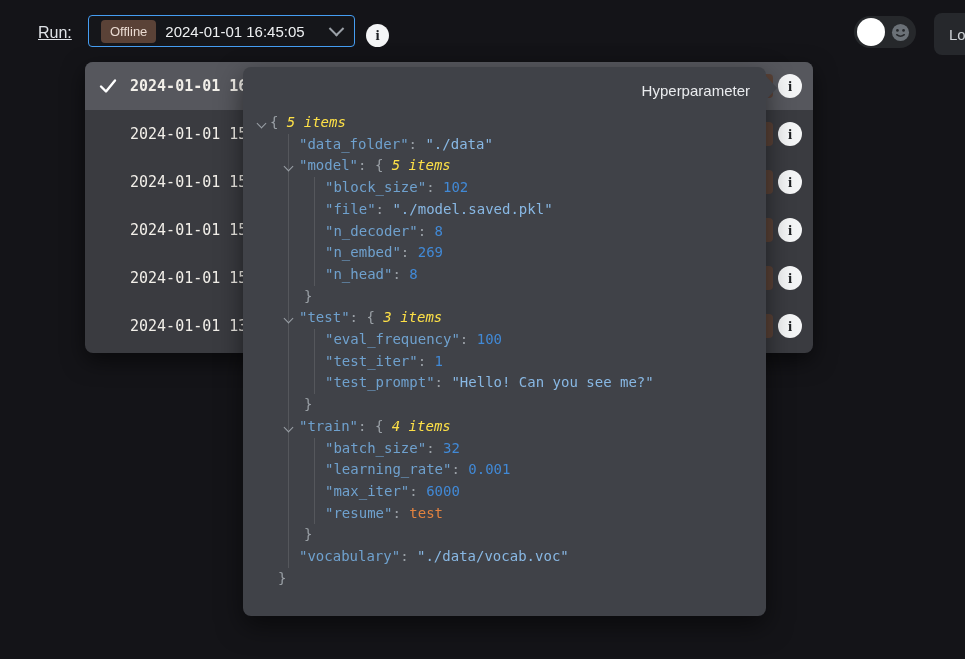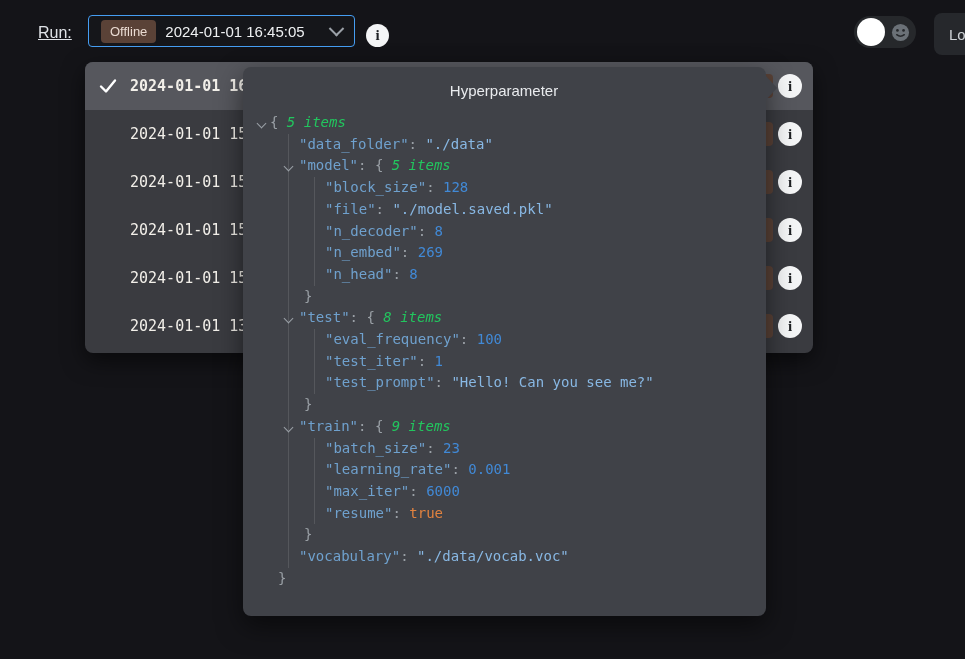--- a/index.html
+++ b/index.html
@@ -41,37 +41,37 @@
   .row-label{margin-left:45px;white-space:nowrap;}
   .row-badge{position:absolute;right:40px;top:12px;width:60px;height:24px;background:#5a4237;border-radius:4px;}
   .row-info{position:absolute;left:693px;top:12px;cursor:pointer;}
 
   
   .hp-tooltip{position:absolute;left:243px;top:67px;width:523px;height:549px;background:#404248;
     border-radius:8px;box-shadow:0 10px 26px rgba(0,0,0,.5);z-index:5;box-sizing:border-box;
     padding:15px 16px 0 15px;}
   .hp-arrow{position:absolute;right:-11px;top:9px;width:0;height:0;
     border-top:12px solid transparent;border-bottom:12px solid transparent;border-left:11px solid #404248;}
-  .hp-title{text-align:center;color:#e9ebee;font-size:15px;margin:0 0 13px 0;font-weight:normal;}
+  .hp-title{text-align:right;color:#e9ebee;font-size:15px;margin:0 0 13px 0;font-weight:normal;}
 
   .jt-tree{font-family:"DejaVu Sans Mono",monospace;font-size:14px;line-height:21.7px;color:#9aa0a6;}
   .jt-line{position:relative;white-space:pre;}
   .jt-root-open{padding-left:12px;}
   .jt-children{margin-left:30px;border-left:1px solid #55575c;}
   .jt-children .jt-children{margin-left:25px;}
   .jt-children > .jt-line{padding-left:10px;}
   .jt-children > .jt-line.jt-close{padding-left:15px;}
   .jt-tree > .jt-close-root{padding-left:20px;}
   .chev{position:absolute;left:-4px;top:8px;width:6px;height:6px;
     border-right:1.5px solid #9aa0a6;border-bottom:1.5px solid #9aa0a6;
     transform:rotate(45deg);cursor:pointer;}
   .jt-root-open > .chev{left:0px;}
   .jt-key{color:#6fa1ce;}
   .jt-punc{color:#9aa0a6;}
-  .jt-meta{color:#22c55e;font-style:italic;}
+  .jt-meta{color:#fde047;font-style:italic;}
   .jt-str{color:#88b8e4;}
   .jt-num{color:#4189d6;}
   .jt-bool{color:#e2823f;}
 </style>
 </head>
 <body>
 
 <span class="run-label">Run:</span>
 
 <div class="run-select">
@@ -132,39 +132,39 @@
 
 <div class="hp-tooltip">
   <div class="hp-arrow"></div>
   <h3 class="hp-title">Hyperparameter</h3>
   <div class="jt-tree" id="json-tree">
       <div class="jt-line jt-root-open"><span class="chev"></span><span class="jt-punc">{ </span><span class="jt-meta">5 items</span></div>
       <div class="jt-children">
         <div class="jt-line"><span class="jt-key">"data_folder"</span><span class="jt-punc">: </span><span class="jt-str">"./data"</span></div>
         <div class="jt-line jt-keyed-open"><span class="chev"></span><span class="jt-key">"model"</span><span class="jt-punc">: </span><span class="jt-punc">{ </span><span class="jt-meta">5 items</span></div>
         <div class="jt-children">
-          <div class="jt-line"><span class="jt-key">"block_size"</span><span class="jt-punc">: </span><span class="jt-num">128</span></div>
+          <div class="jt-line"><span class="jt-key">"block_size"</span><span class="jt-punc">: </span><span class="jt-num">102</span></div>
           <div class="jt-line"><span class="jt-key">"file"</span><span class="jt-punc">: </span><span class="jt-str">"./model.saved.pkl"</span></div>
           <div class="jt-line"><span class="jt-key">"n_decoder"</span><span class="jt-punc">: </span><span class="jt-num">8</span></div>
           <div class="jt-line"><span class="jt-key">"n_embed"</span><span class="jt-punc">: </span><span class="jt-num">269</span></div>
           <div class="jt-line"><span class="jt-key">"n_head"</span><span class="jt-punc">: </span><span class="jt-num">8</span></div>
         </div>
         <div class="jt-line jt-close"><span class="jt-punc">}</span></div>
-        <div class="jt-line jt-keyed-open"><span class="chev"></span><span class="jt-key">"test"</span><span class="jt-punc">: </span><span class="jt-punc">{ </span><span class="jt-meta">8 items</span></div>
+        <div class="jt-line jt-keyed-open"><span class="chev"></span><span class="jt-key">"test"</span><span class="jt-punc">: </span><span class="jt-punc">{ </span><span class="jt-meta">3 items</span></div>
         <div class="jt-children">
           <div class="jt-line"><span class="jt-key">"eval_frequency"</span><span class="jt-punc">: </span><span class="jt-num">100</span></div>
           <div class="jt-line"><span class="jt-key">"test_iter"</span><span class="jt-punc">: </span><span class="jt-num">1</span></div>
           <div class="jt-line"><span class="jt-key">"test_prompt"</span><span class="jt-punc">: </span><span class="jt-str">"Hello! Can you see me?"</span></div>
         </div>
         <div class="jt-line jt-close"><span class="jt-punc">}</span></div>
-        <div class="jt-line jt-keyed-open"><span class="chev"></span><span class="jt-key">"train"</span><span class="jt-punc">: </span><span class="jt-punc">{ </span><span class="jt-meta">9 items</span></div>
+        <div class="jt-line jt-keyed-open"><span class="chev"></span><span class="jt-key">"train"</span><span class="jt-punc">: </span><span class="jt-punc">{ </span><span class="jt-meta">4 items</span></div>
         <div class="jt-children">
-          <div class="jt-line"><span class="jt-key">"batch_size"</span><span class="jt-punc">: </span><span class="jt-num">23</span></div>
+          <div class="jt-line"><span class="jt-key">"batch_size"</span><span class="jt-punc">: </span><span class="jt-num">32</span></div>
           <div class="jt-line"><span class="jt-key">"learning_rate"</span><span class="jt-punc">: </span><span class="jt-num">0.001</span></div>
           <div class="jt-line"><span class="jt-key">"max_iter"</span><span class="jt-punc">: </span><span class="jt-num">6000</span></div>
-          <div class="jt-line"><span class="jt-key">"resume"</span><span class="jt-punc">: </span><span class="jt-bool">true</span></div>
+          <div class="jt-line"><span class="jt-key">"resume"</span><span class="jt-punc">: </span><span class="jt-bool">test</span></div>
         </div>
         <div class="jt-line jt-close"><span class="jt-punc">}</span></div>
         <div class="jt-line"><span class="jt-key">"vocabulary"</span><span class="jt-punc">: </span><span class="jt-str">"./data/vocab.voc"</span></div>
       </div>
       <div class="jt-line jt-close-root"><span class="jt-punc">}</span></div>
     </div>
 </div>
 
 </body></html>

